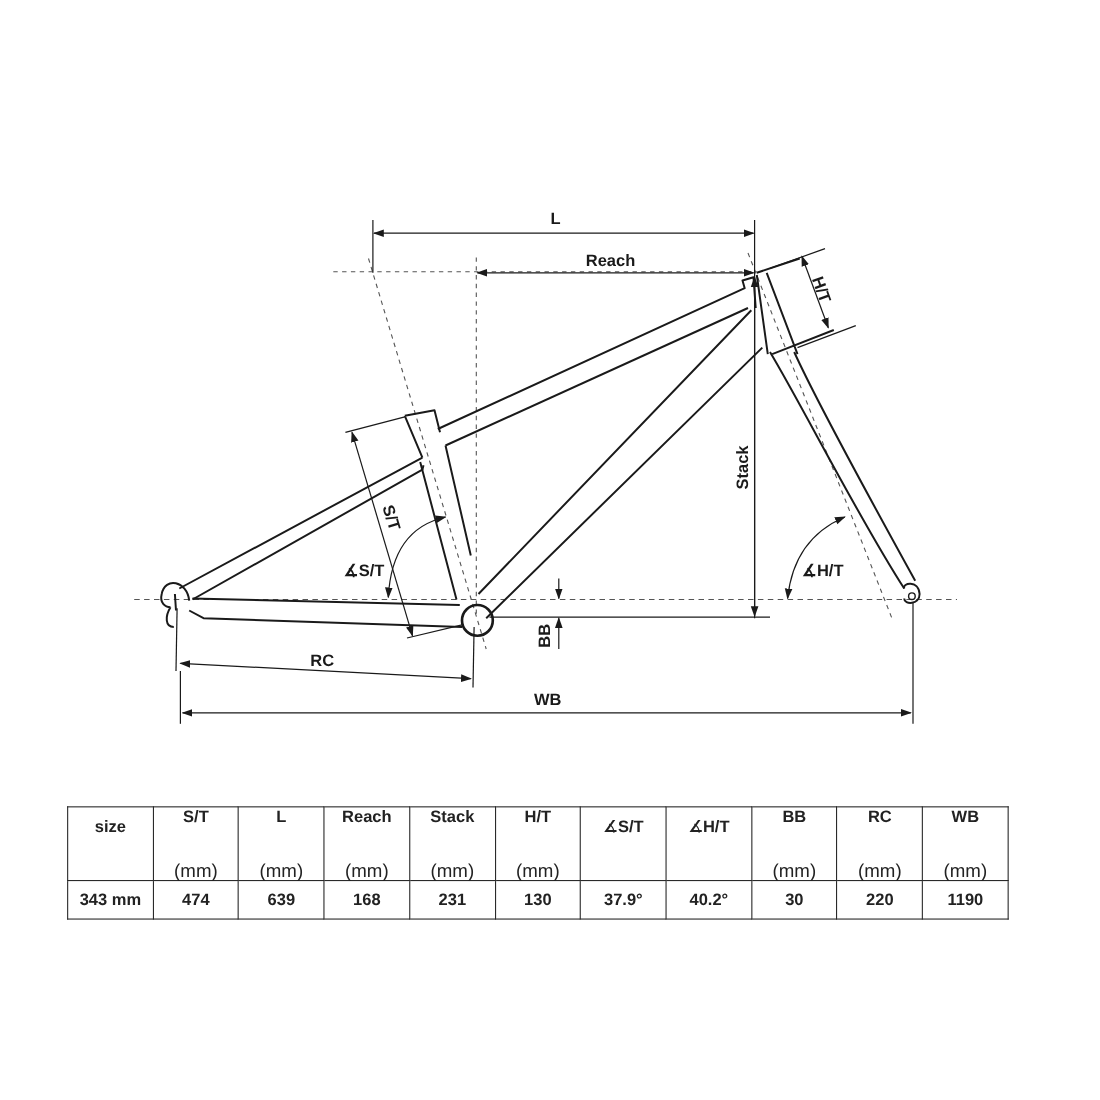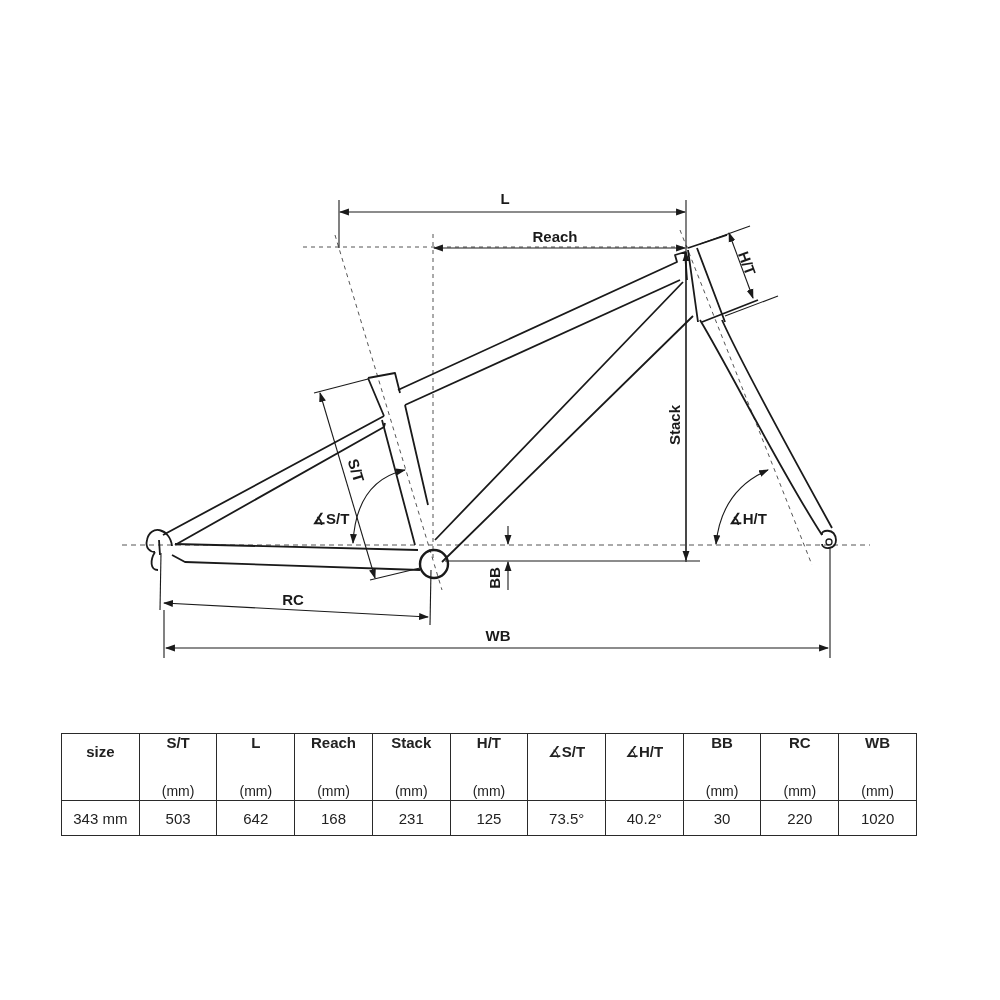--- a/index.html
+++ b/index.html
@@ -3,23 +3,23 @@
   <meta charset="utf-8">
   <style>
     html, body { margin: 0; padding: 0; background: #ffffff; }
     body { width: 1000px; height: 1000px; position: relative; overflow: hidden;
            font-family: "Liberation Sans", "DejaVu Sans", sans-serif; color: #1a1a1a; }
     #diagram { position: absolute; left: 0; top: 0; width: 1000px; height: 700px; }
     #diagram .lbl { font-family: "Liberation Sans", sans-serif; font-weight: bold; font-size: 15px; fill: #1a1a1a; }
     .geo-table { position: absolute; left: 61px; top: 733px; border-collapse: collapse;
                  width: 856px; table-layout: fixed; }
     .geo-table td, .geo-table th { border: 1.5px solid #2a2a2a; text-align: center; padding: 0;
-                 font-size: 15px; color: #222; }
+                 font-size: 15px; color: #222; font-weight: bold; }
     .geo-table thead th { height: 42px; font-weight: bold; line-height: 17px; vertical-align: middle; }
-    .geo-table thead th .unit { display: block; font-weight: normal; font-size: 14px; margin-top: 32px; }
+    .geo-table thead th .unit { display: block; font-weight: normal; font-size: 17px; margin-top: 32px; }
     .geo-table tbody td { height: 34px; font-size: 15px; }
     .geo-table th.size-h { font-size: 15px; }
   </style>
 </head>
 <body>
 
 <svg id="diagram" viewBox="0 0 1000 700" xmlns="http://www.w3.org/2000/svg">
   <defs>
     <marker id="ah" viewBox="0 0 10 10" refX="9" refY="5" markerWidth="9" markerHeight="9" orient="auto-start-reverse">
       <path d="M0,1.5 L10,5 L0,8.5 z" fill="#1a1a1a"></path>
@@ -121,25 +121,25 @@
       <th><span>∡S/T</span><span class="unit"></span></th>
       <th><span>∡H/T</span><span class="unit"></span></th>
       <th><span>BB</span><span class="unit">(mm)</span></th>
       <th><span>RC</span><span class="unit">(mm)</span></th>
       <th><span>WB</span><span class="unit">(mm)</span></th>
     </tr>
   </thead>
   <tbody>
     <tr>
       <td>343 mm</td>
-      <td>503</td>
-      <td>642</td>
+      <td>474</td>
+      <td>639</td>
       <td>168</td>
       <td>231</td>
-      <td>125</td>
-      <td>73.5°</td>
+      <td>130</td>
+      <td>37.9°</td>
       <td>40.2°</td>
       <td>30</td>
       <td>220</td>
-      <td>1020</td>
+      <td>1190</td>
     </tr>
   </tbody>
 </table>
 
 </body></html>

